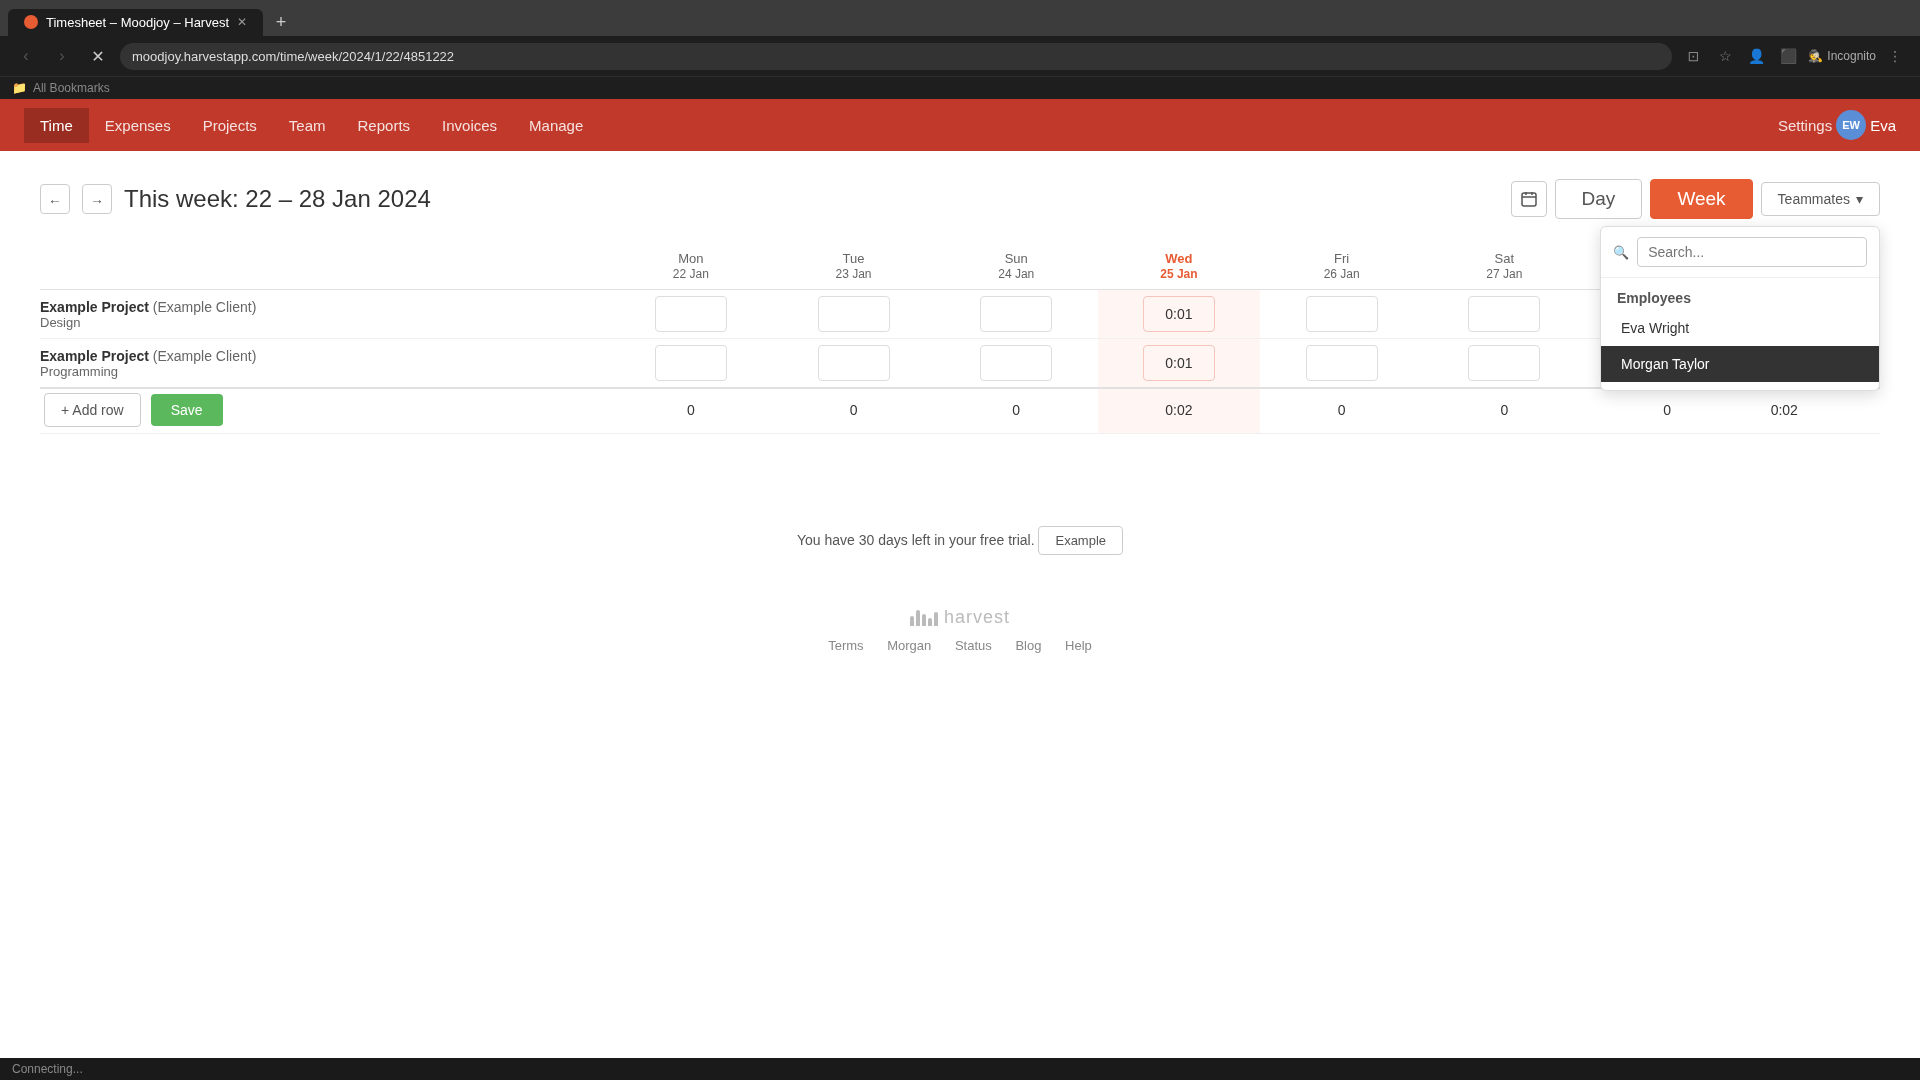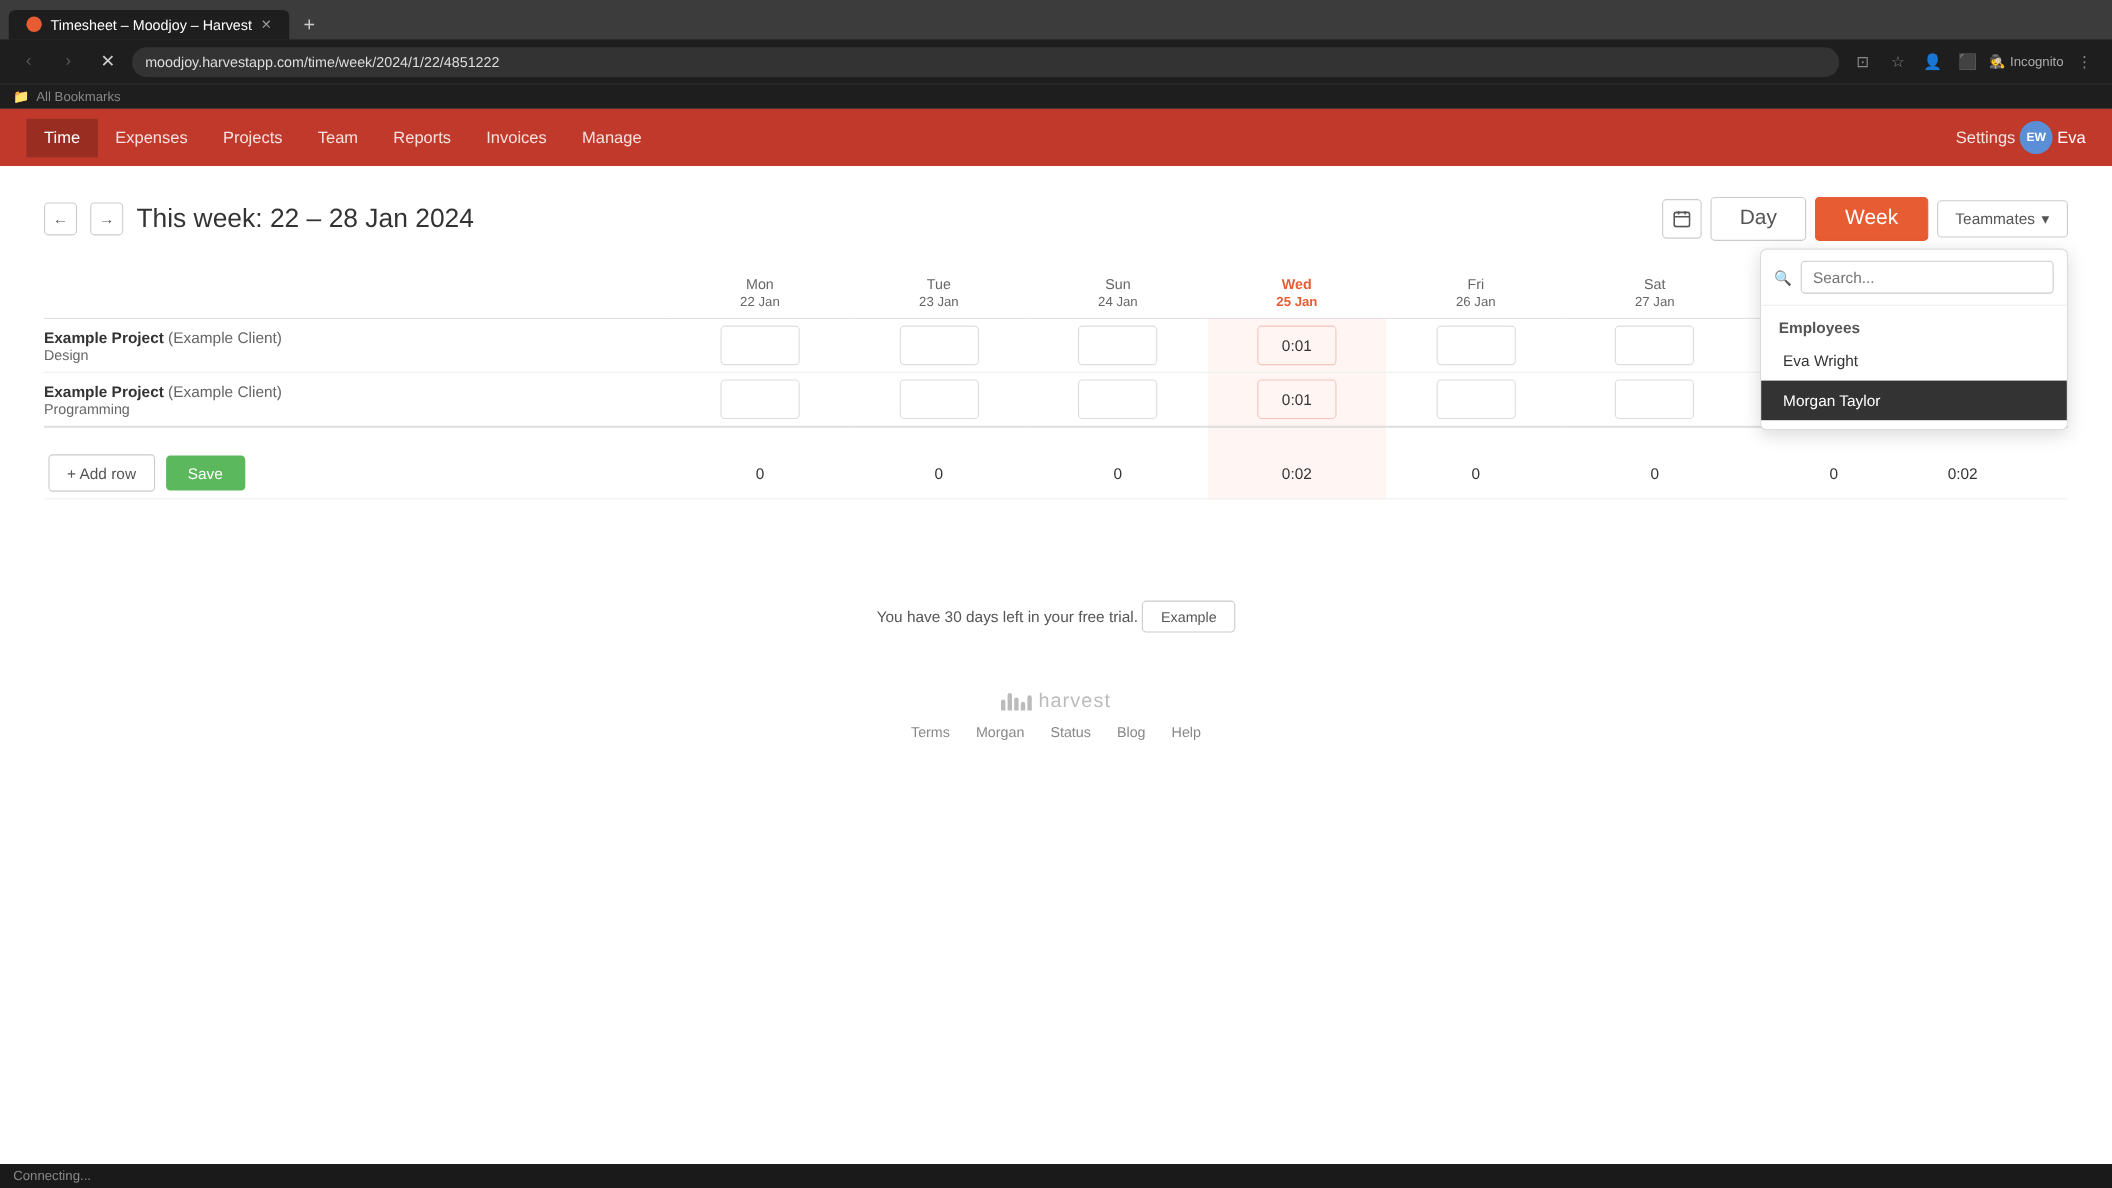--- a/index.html
+++ b/index.html
@@ -59,21 +59,21 @@
     .project-name { font-weight: 600; color: #333; font-size: 14px; }
     .task-name { color: #666; font-size: 13px; }
     .time-input { width: 72px; height: 36px; border: 1px solid #ddd; border-radius: 4px; text-align: center; font-size: 14px; color: #333; outline: none; background: #fff; }
     .time-input.today-cell { background: #fff5f3; border-color: #f5c5bc; }
     .time-value { font-size: 14px; color: #333; font-weight: 500; }
     .today-value { color: #e85c33; }
     .today-col { background: #fff5f3; }
     .delete-btn { color: #999; cursor: pointer; font-size: 16px; background: none; border: none; padding: 4px; }
 
     
-    .footer-row td { font-size: 14px; color: #333; font-weight: 500; border-top: 2px solid #e0e0e0; padding-top: 24px; }
+    .footer-row td { font-size: 14px; color: #333; font-weight: 500; border-top: 2px solid #e0e0e0; padding-top: 4px; }
     .footer-actions { display: flex; gap: 10px; align-items: center; }
     .add-row-btn { padding: 8px 16px; border: 1px solid #ccc; border-radius: 4px; background: #fff; cursor: pointer; font-size: 14px; color: #555; display: flex; align-items: center; gap: 6px; }
     .save-btn { padding: 8px 20px; border: none; border-radius: 4px; background: #5cb85c; cursor: pointer; font-size: 14px; color: #fff; font-weight: 500; }
     .teammates-dropdown { position: absolute; top: 44px; right: 0; background: #fff; border: 1px solid #ddd; border-radius: 6px; box-shadow: 0 4px 16px rgba(0,0,0,0.15); width: 280px; z-index: 200; overflow: hidden; }
     .dropdown-search { padding: 10px 12px; border-bottom: 1px solid #eee; display: flex; align-items: center; gap: 8px; }
     .dropdown-search input { border: 1px solid #ccc; border-radius: 4px; padding: 6px 10px; font-size: 14px; width: 100%; outline: none; color: #333; }
     .search-icon-svg { color: #aaa; font-size: 13px; }
     .dropdown-section { padding: 8px 0; }
     .dropdown-section-label { padding: 4px 16px; font-size: 12px; font-weight: 600; color: #555; text-transform: none; letter-spacing: 0; font-size: 14px; font-weight: 700; }
     .dropdown-item { padding: 10px 20px; cursor: pointer; font-size: 14px; color: #333; }

